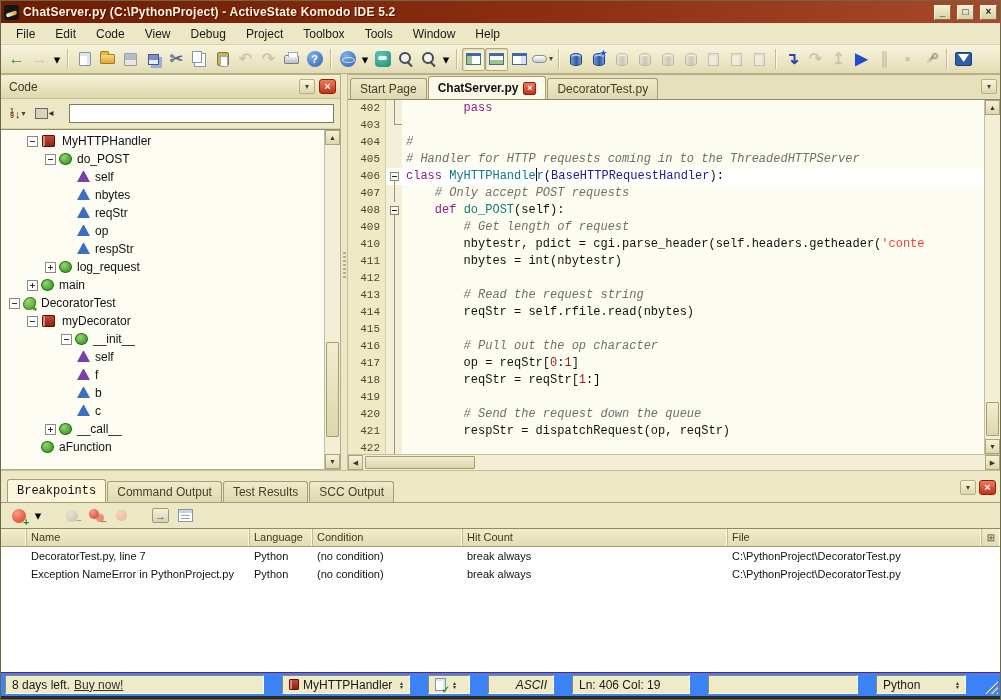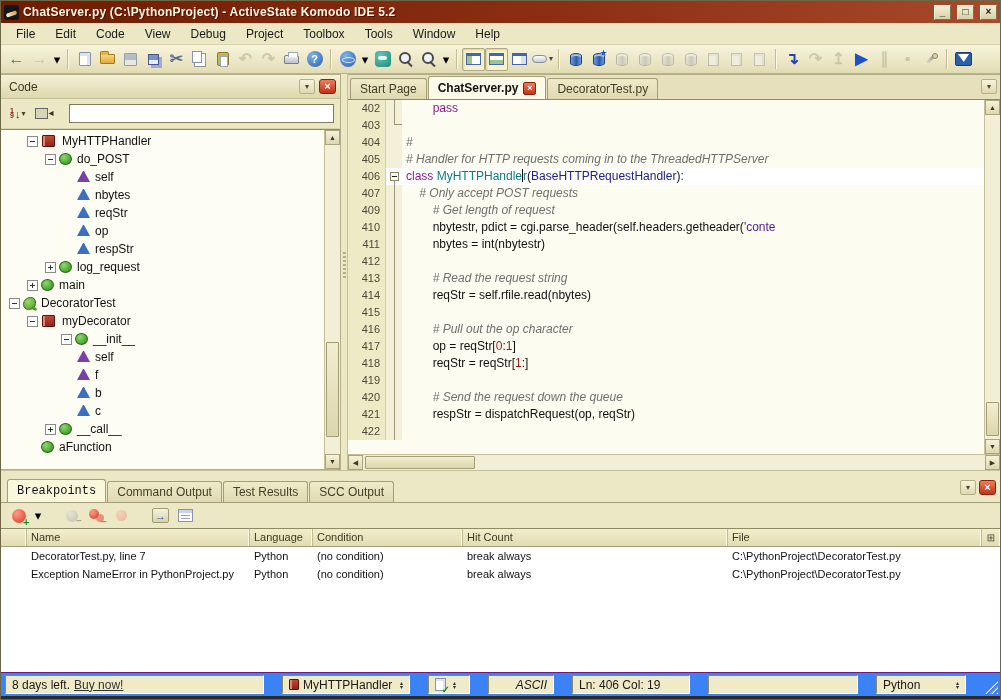--- a/index.html
+++ b/index.html
@@ -150,37 +150,37 @@
   .tab{height:21px;display:flex;align-items:center;gap:5px;padding:0 9px;margin-right:1px;
     border:1px solid #A39E78;border-bottom:none;border-radius:3px 3px 0 0;
     background:linear-gradient(#EFEAC8,#DFD9B2);color:#44402a;}
   .tab.active{height:23px;background:#FBF9E8;font-weight:bold;color:#111;}
   .tab-close{width:13px;height:13px;border-radius:2px;display:flex;align-items:center;justify-content:center;
     background:linear-gradient(#ED7B5E,#C03318);border:1px solid #8E2005;color:#fff;font:bold 9px/1 "Liberation Sans",sans-serif;}
   .tabbar-caret{position:absolute;right:3px;top:4px;}
 
   .editor-body{flex:1;display:flex;min-height:0;background:#FDFCF1;}
   .code-scroll{flex:1;overflow:hidden;display:flex;flex-direction:column;}
-  .cl{height:17px;flex:0 0 17px;display:flex;font-family:Liberation Sans, sans-serif;font-size:12px;line-height:17px;}
+  .cl{height:17px;flex:0 0 17px;display:flex;font-family:Liberation Mono, monospace;font-size:12px;line-height:17px;}
   .cl-num{flex:0 0 38px;text-align:right;padding-right:5px;background:#EFEAC6;color:#4C4838;
     border-right:1px solid #D5CFA5;font-size:11px;}
   .cl-fold{flex:0 0 16px;background:#F4F0D8;display:flex;flex-direction:column;align-items:center;}
   .cl-text{flex:1;white-space:pre;overflow:hidden;padding-left:4px;color:#111;}
   .cl.cur .cl-text,.cl.cur .cl-fold{background:#FFFFFF;}
   .fstem{width:1px;background:#9A957A;flex:1;}
   .fstem.full{height:100%;}
   .fbox{width:9px;height:9px;margin-top:4px;border:1px solid #8A8568;background:#FDFCF1;position:relative;flex:0 0 9px;}
   .fbox::after{content:"";position:absolute;left:1px;right:1px;top:3px;height:1px;background:#222;}
   .fcorner{width:8px;height:8px;border-left:1px solid #9A957A;border-bottom:1px solid #9A957A;align-self:center;
     margin-left:7px;margin-right:0;}
   .tk-k{color:#8B1E8B;}
   .tk-n{color:#0E7C7C;}
   .tk-b{color:#20208F;}
   .tk-c{color:#6F6F6F;font-style:italic;}
-  .tk-s{color:#4c1d95;}
+  .tk-s{color:#ef4444;}
   .tk-d{color:#981B1B;}
   .tk-x{display:inline-block;width:0;border-left:1px solid #000;height:13px;vertical-align:-2px;}
 
   
   .h-splitter{flex:0 0 6px;background:#ECE7C4;border-top:1px solid #C6C099;}
   .bottom-panel{flex:0 0 196px;display:flex;flex-direction:column;background:#ECE7C4;min-height:0;}
   .bp-tabbar{height:26px;flex:0 0 26px;display:flex;align-items:flex-end;padding:3px 4px 0 6px;position:relative;}
   .bp-tabbar .tab{font-weight:normal;}
   .bp-tabbar .tab.active{font-weight:normal;background:#FBF7DC;font-family:Liberation Mono, monospace;}
   .bp-right{position:absolute;right:4px;top:4px;display:flex;gap:3px;}
@@ -565,20 +565,28 @@
                 <span class="fstem"></span>
               </span>
               <span class="cl-text"><span class="tk-k">class</span><span class="tk-p"> </span><span class="tk-n">MyHTTPHandle</span><span class="tk-x"></span><span class="tk-n">r</span><span class="tk-p">(</span><span class="tk-b">BaseHTTPRequestHandler</span><span class="tk-p">):</span></span>
             </div>
             <div class="cl">
               <span class="cl-num">407</span>
               <span class="cl-fold">
                 <span class="fstem full"></span>
               </span>
               <span class="cl-text"><span class="tk-p">    </span><span class="tk-c"># Only accept POST requests</span></span>
+            </div>
+            <div class="cl">
+              <span class="cl-num">408</span>
+              <span class="cl-fold">
+                <span class="fbox"></span>
+                <span class="fstem"></span>
+              </span>
+              <span class="cl-text"><span class="tk-p">    </span><span class="tk-k">def</span><span class="tk-p"> </span><span class="tk-n">do_POST</span><span class="tk-p">(self):</span></span>
             </div>
             <div class="cl">
               <span class="cl-num">409</span>
               <span class="cl-fold">
                 <span class="fstem full"></span>
               </span>
               <span class="cl-text"><span class="tk-p">        </span><span class="tk-c"># Get length of request</span></span>
             </div>
             <div class="cl">
               <span class="cl-num">410</span>

